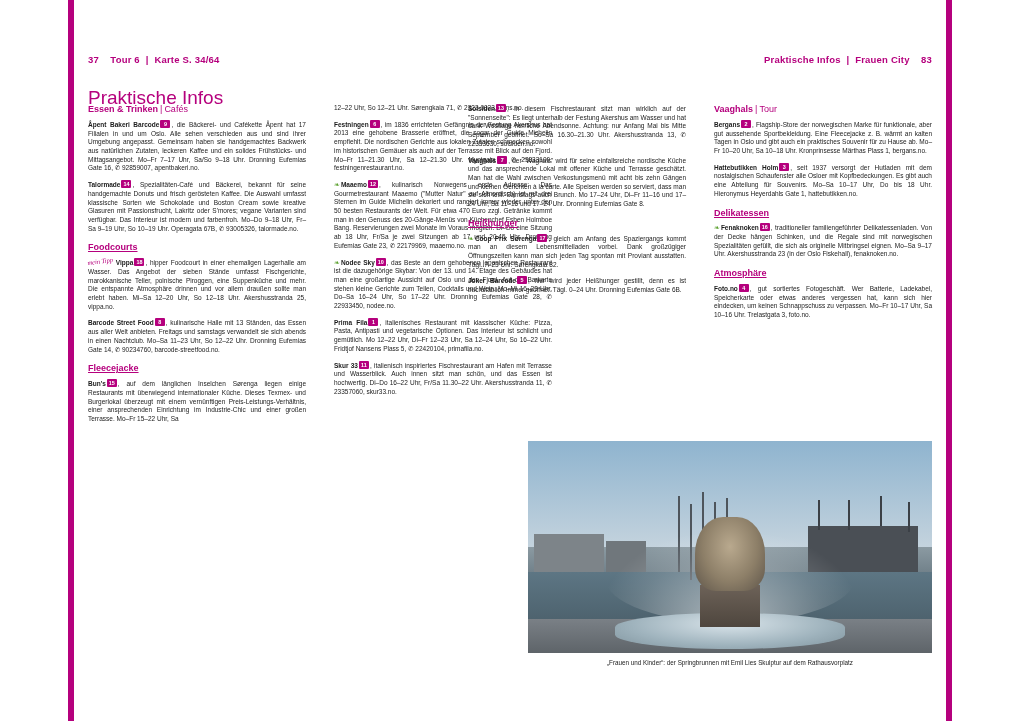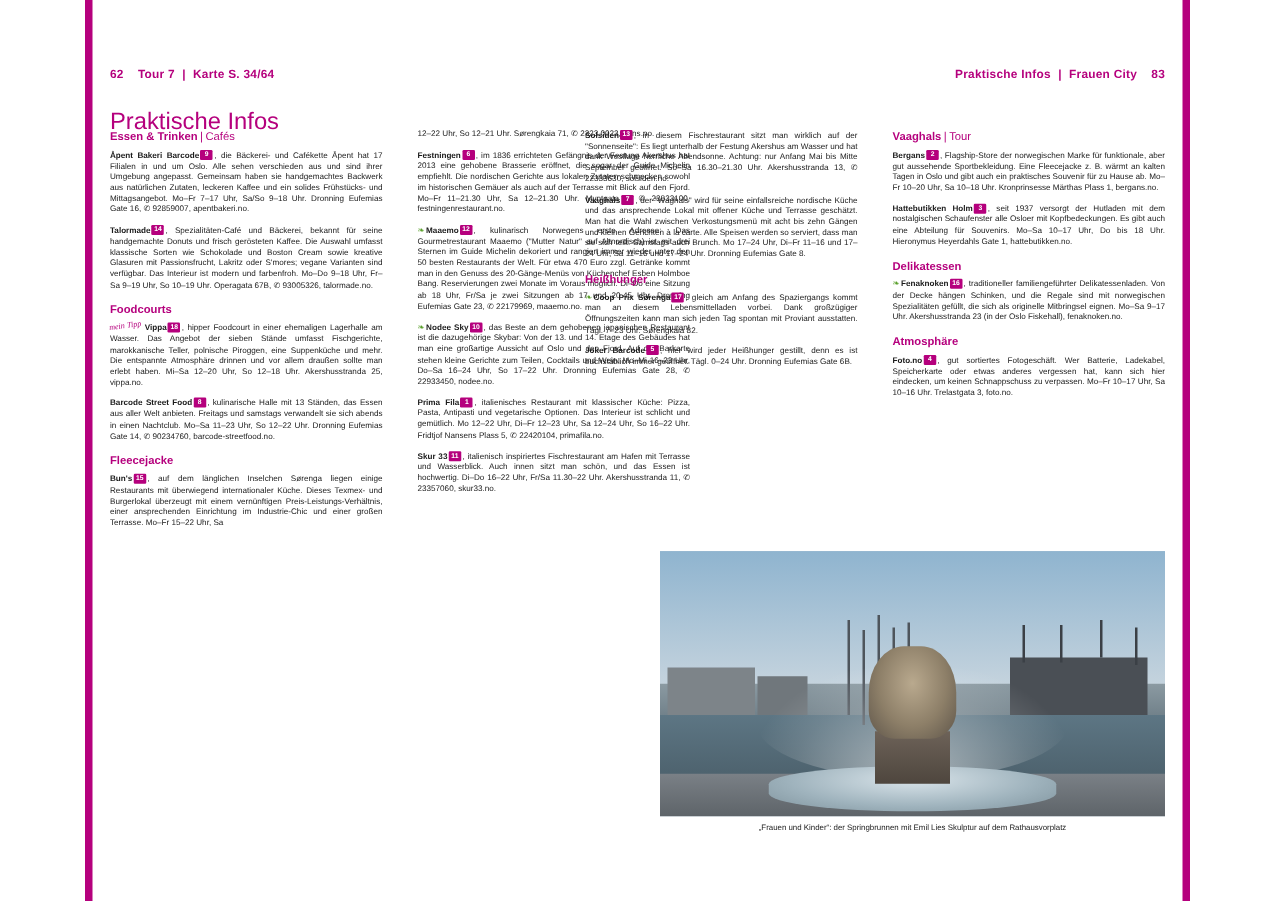--- a/index.html
+++ b/index.html
@@ -98,21 +98,21 @@
     font-weight: bold;
   }
   h3.sec .thin {
     font-weight: normal;
   }
   h3.sec .bar {
     font-weight: normal;
     color: #b5007d;
     padding: 0 2px;
   }
-  h3.sec.spaced { margin-top: 9px; }
+  h3.sec.spaced { margin-top: 9px; text-decoration: underline; }
 
   p.entry {
     margin: 0 0 7px 0;
     font-size: 6.5px;
     line-height: 1.34;
     text-align: justify;
     hyphens: auto;
   }
   .ename { font-weight: bold; }
   .badge {
@@ -251,23 +251,23 @@
 <body>
 
 <div class="page">
 
   <div class="edge-bar-left"></div>
   <div class="edge-bar-right"></div>
 
   <div class="page-inner">
 
     <div class="runhead runhead-left">
-      <span class="folio">62</span>
+      <span class="folio">37</span>
       &nbsp;&nbsp;
-      <span>Tour 7</span>
+      <span>Tour 6</span>
       <span class="sep">|</span>
       <span>Karte S. 34/64</span>
     </div>
 
     <div class="runhead runhead-right">
       <span>Praktische Infos</span>
       <span class="sep">|</span>
       <span>Frauen City</span>
       &nbsp;&nbsp;
       <span class="folio">83</span>

